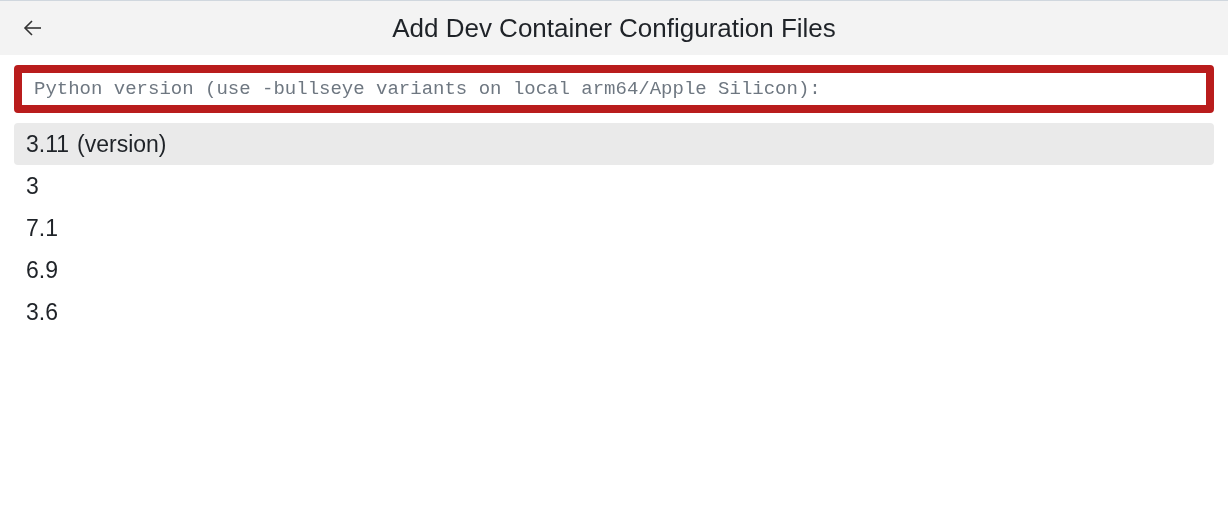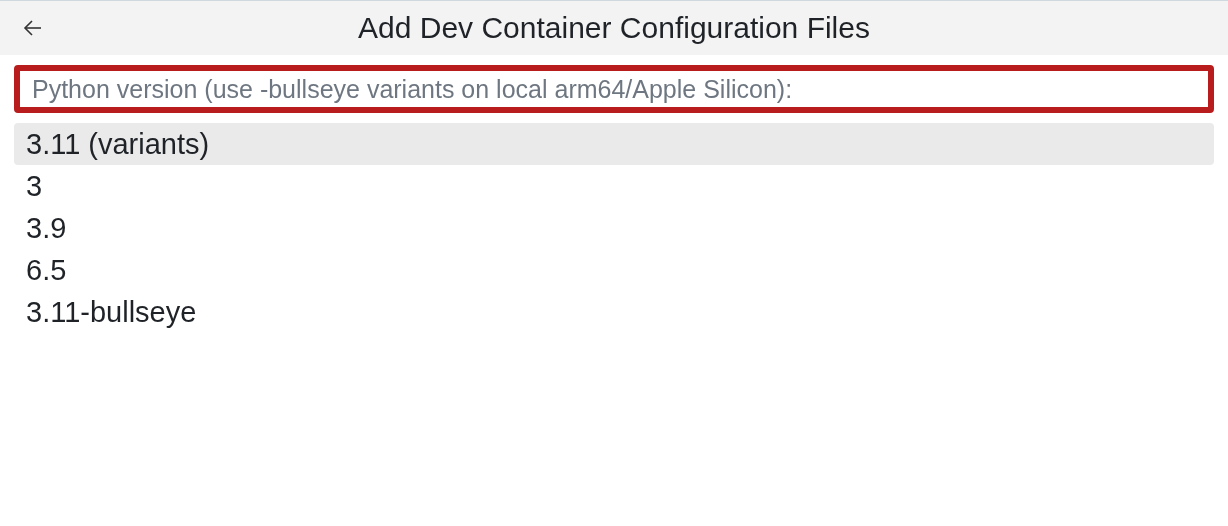--- a/index.html
+++ b/index.html
@@ -45,53 +45,53 @@
     .back-button svg {
       width: 24px;
       height: 24px;
       stroke: #333333;
       stroke-width: 1.6;
       fill: none;
     }
     .header-title {
       flex: 1;
       text-align: center;
-      font-size: 30px;
+      font-size: 26px;
       font-weight: 400;
       color: #1f2328;
     }
     .input-wrapper {
       padding: 10px 14px 0 14px;
     }
     .search-input {
       width: 100%;
       height: 48px;
-      border: 6px solid #b91c1c;
+      border: 8px solid #b91c1c;
       border-radius: 4px;
       padding: 0 12px;
-      font-size: 25px;
-      font-family: Liberation Sans, sans-serif;
+      font-size: 19px;
+      font-family: Liberation Mono, monospace;
       color: #1f2328;
       outline: none;
       background: #ffffff;
     }
     .search-input::placeholder {
       color: #6e7781;
     }
     .list {
       padding: 10px 14px 0 14px;
       display: flex;
       flex-direction: column;
     }
     .list-item {
       height: 42px;
       display: flex;
       align-items: center;
       padding: 0 12px;
-      font-size: 29px;
+      font-size: 23px;
       color: #1f2328;
       cursor: pointer;
       border-radius: 4px;
     }
     .list-item.selected {
       background: #eaeaea;
     }
     .list-item .label {
       line-height: 1;
     }
@@ -115,28 +115,28 @@
     <div class="header-title">Add Dev Container Configuration Files</div>
   </div>
 
   <div class="input-wrapper">
     <input type="text" class="search-input" placeholder="Python version (use -bullseye variants on local arm64/Apple Silicon):" style="">
   </div>
 
   <div class="list">
       <div class="list-item selected">
         <span class="label">3.11</span>
-        <span class="extra">(variants)</span>
+        <span class="extra">(version)</span>
       </div>
       <div class="list-item">
         <span class="label">3</span>
       </div>
       <div class="list-item">
-        <span class="label">3.9</span>
+        <span class="label">7.1</span>
       </div>
       <div class="list-item">
-        <span class="label">6.5</span>
+        <span class="label">6.9</span>
       </div>
       <div class="list-item">
-        <span class="label">3.11-bullseye</span>
+        <span class="label">3.6</span>
       </div>
     </div>
 </div>
 
 </body></html>

